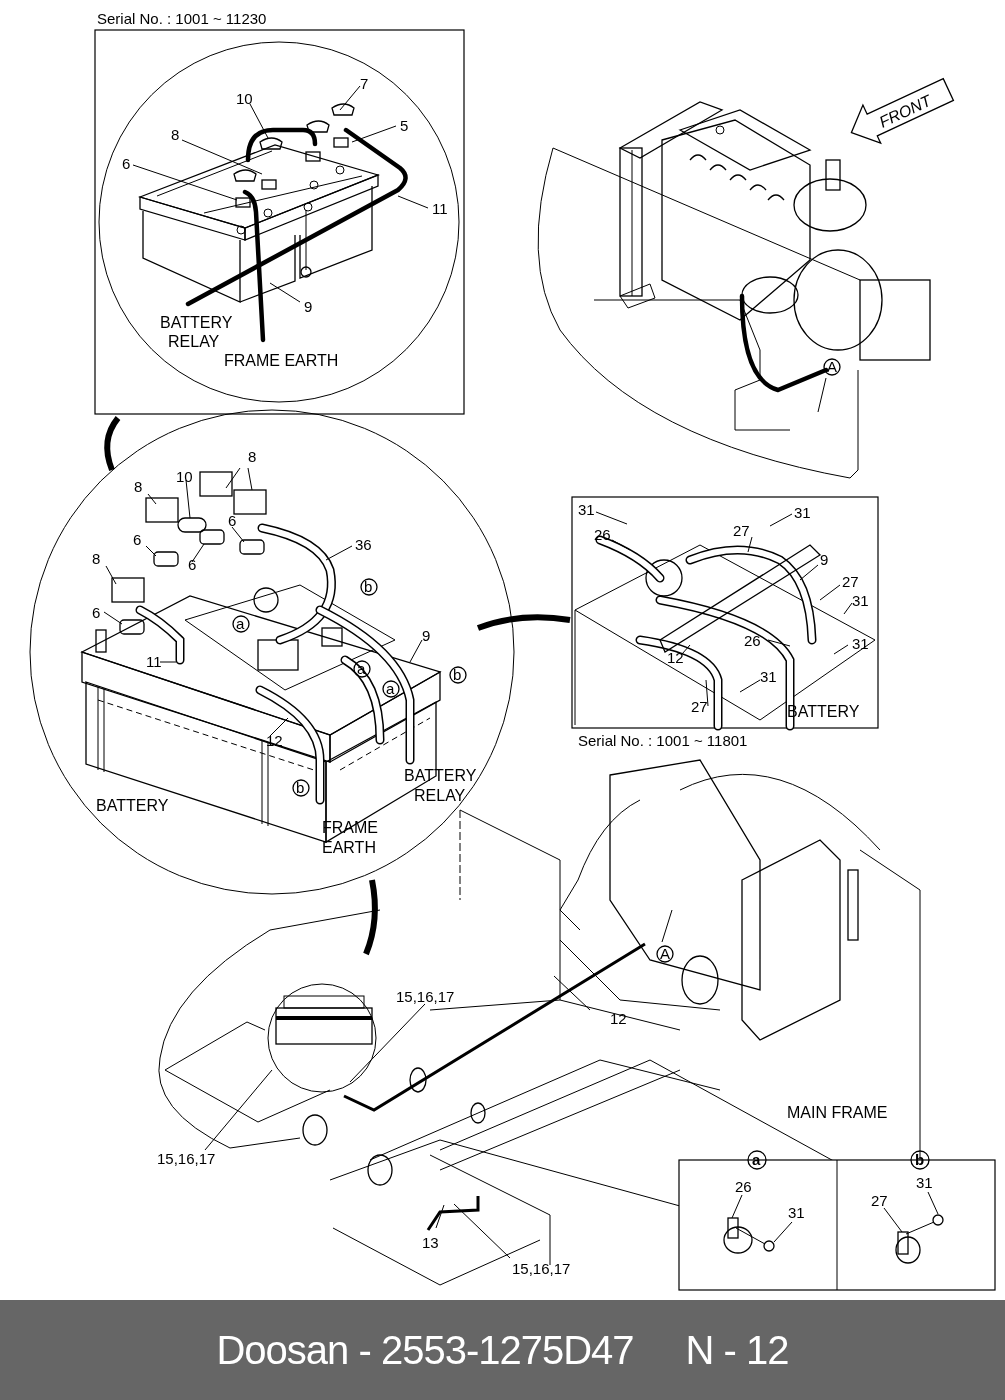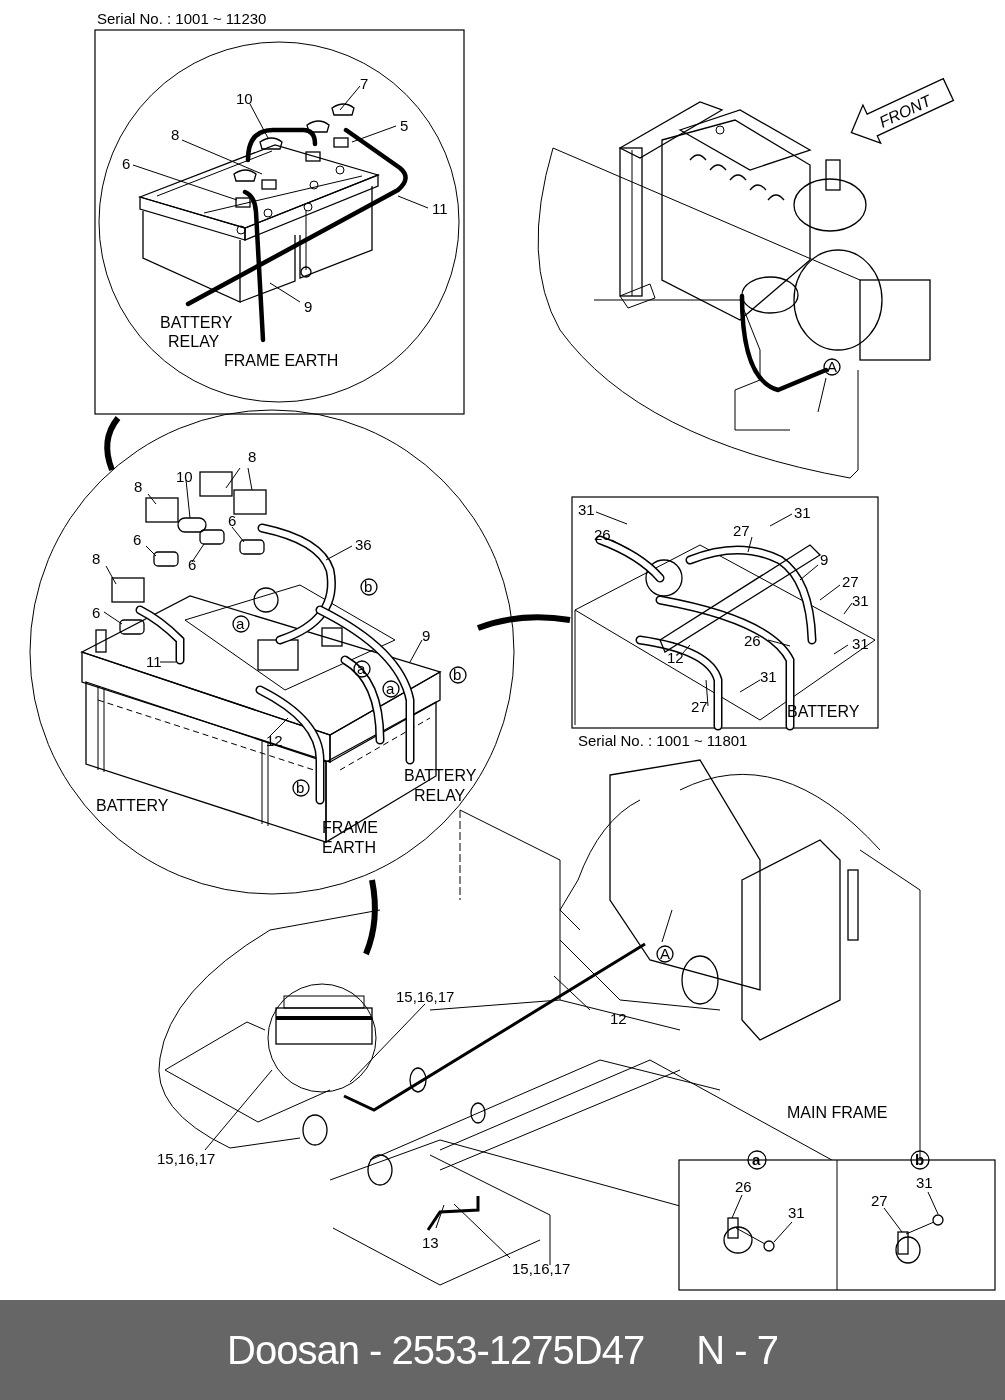--- a/index.html
+++ b/index.html
@@ -357,14 +357,14 @@
       <line x1="884" y1="1208" x2="902" y2="1232" class="ln"></line>
       <text class="lbl" x="916" y="1188">31</text>
       <text class="lbl" x="871" y="1206">27</text>
     </g>
   </g>
 </svg>
 
 <div class="footer">
   <span>Doosan - 2553-1275D47</span>
   <span class="gap"></span>
-  <span>N - 7</span>
+  <span>N - 12</span>
 </div>
 
 </body></html>

